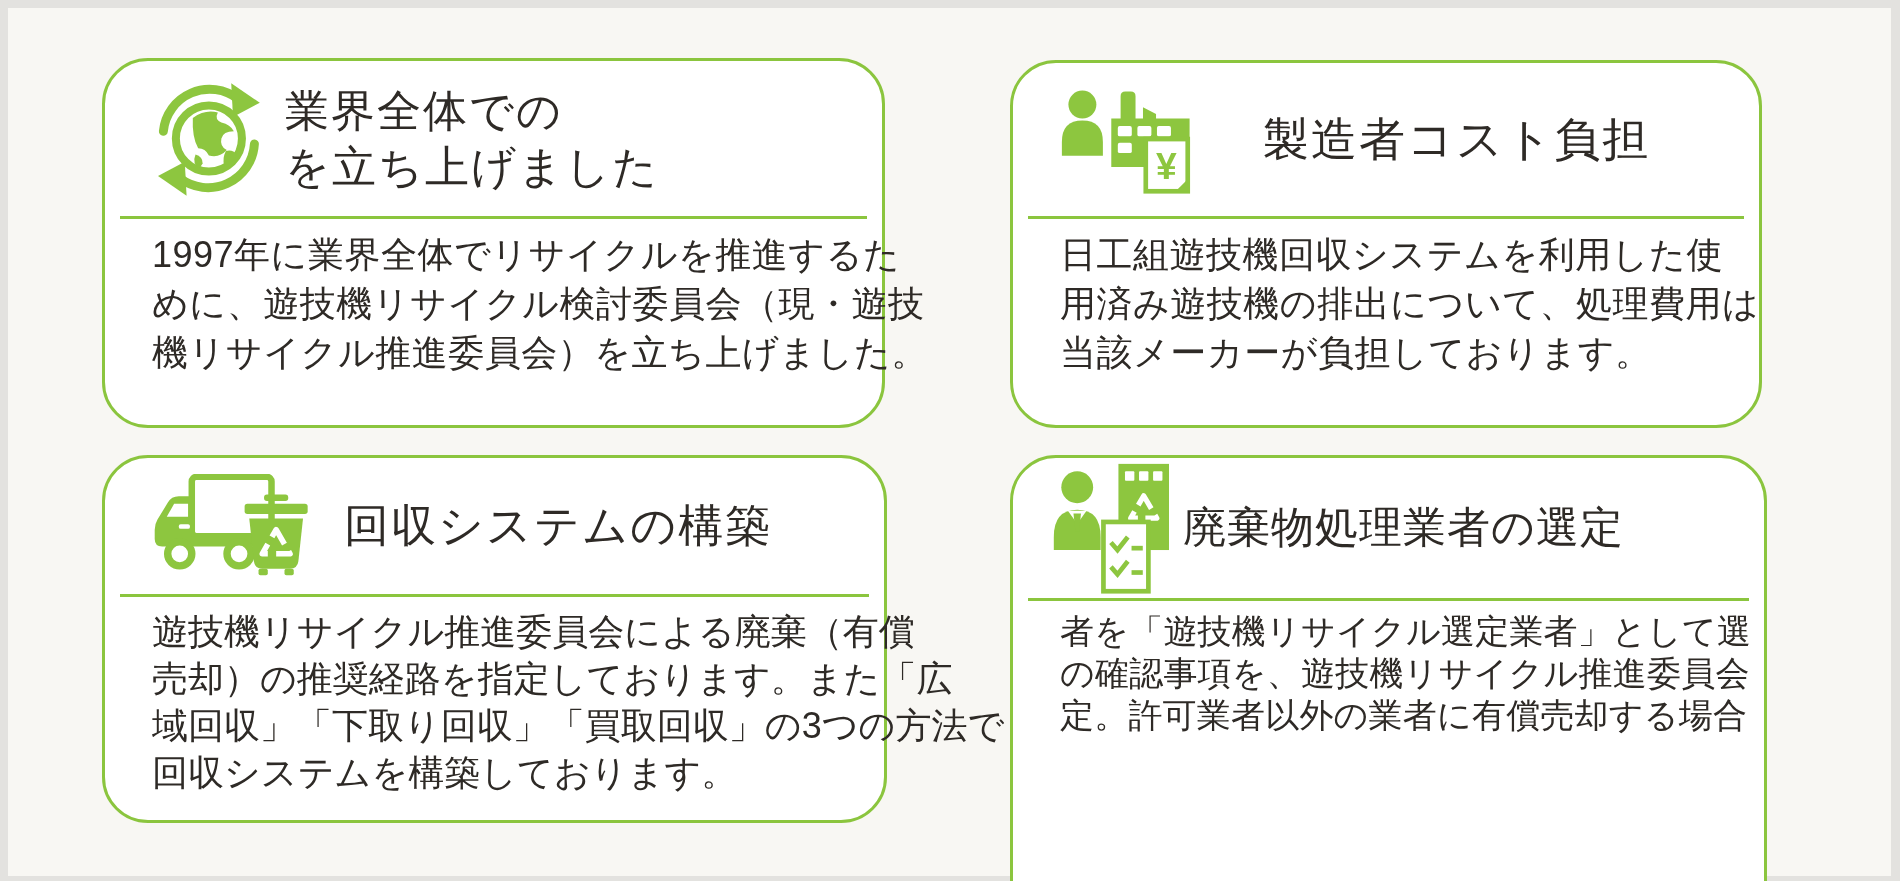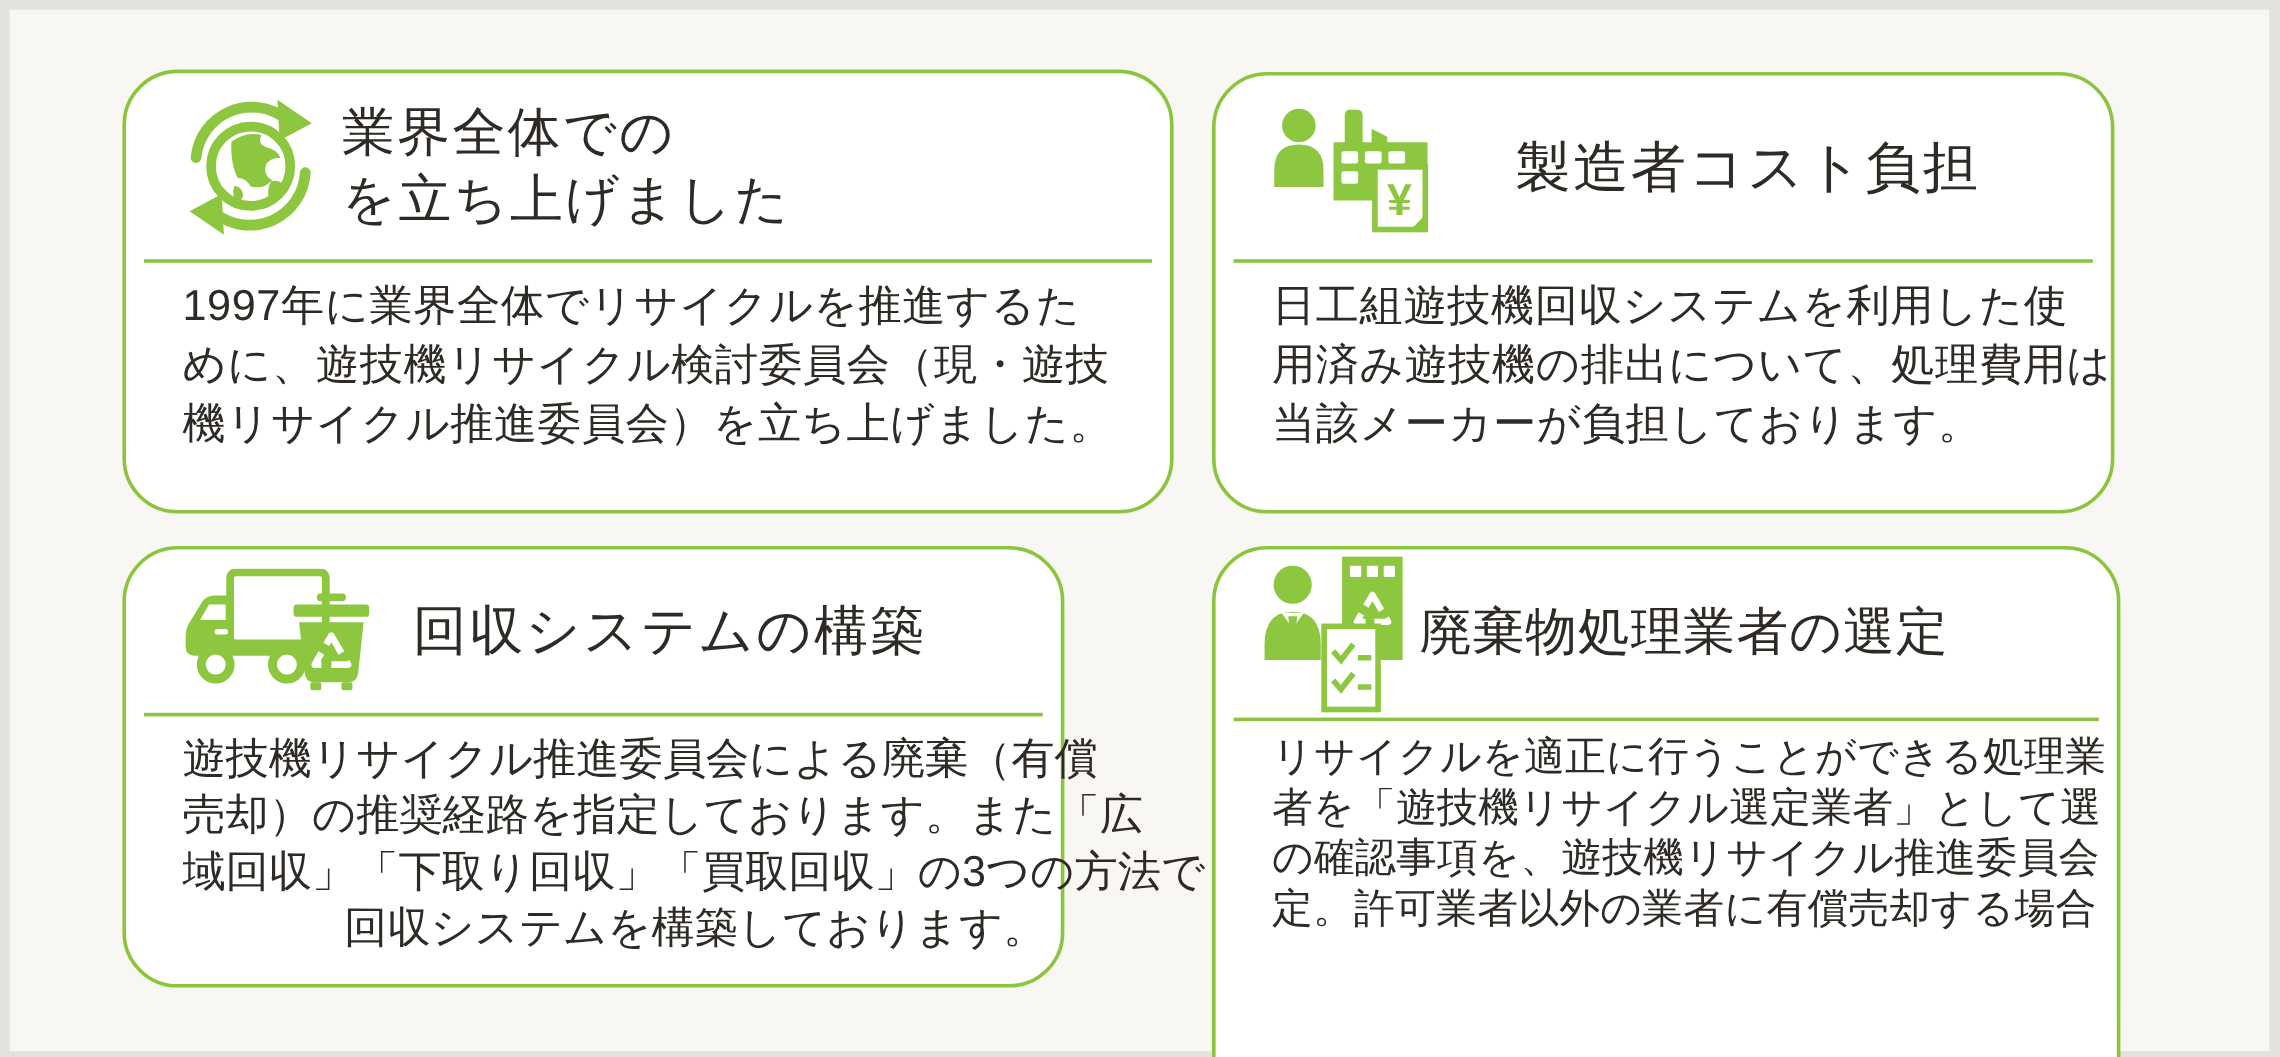--- a/index.html
+++ b/index.html
@@ -13,23 +13,23 @@
     position:absolute;left:8px;top:8px;right:9px;bottom:5px;
     background:#f8f7f3;
   }
   .card{
     position:absolute;box-sizing:border-box;
     background:#ffffff;
     border:3px solid #8bc53e;
     border-radius:46px;
     color:#2e2a26;
   }
-  #card1{left:94px;top:50px;width:876px;height:370px;}
+  #card1{left:94px;top:50px;width:783px;height:370px;}
   #card2{left:1002px;top:52px;width:752px;height:368px;}
-  #card3{left:94px;top:447px;width:785px;height:368px;text-align:right;}
+  #card3{left:94px;top:447px;width:785px;height:368px;}
   #card4{left:1002px;top:447px;width:757px;height:472px;}
 
   .header{display:flex;align-items:center;}
   #card1 .header{height:155px;padding-left:44px;gap:18px;}
   #card2 .header{height:153px;padding-left:46px;gap:24px;}
   #card3 .header{height:136px;padding-left:46px;gap:28px;}
   #card4 .header{height:140px;padding-left:38px;gap:14px;}
 
   .icon{flex:none;display:block;}
 
@@ -161,20 +161,19 @@
           <path d="M64 86 l7 8 l11 -14"></path>
           <path d="M64 112 l7 8 l11 -14"></path>
           <path d="M86 92 h12"></path>
           <path d="M86 118 h12"></path>
         </g>
       </svg>
       <h2 class="title">廃棄物処理業者の選定</h2>
     </div>
     <div class="divider"></div>
     <div class="body">
-      <div>リサイクルを適正に行うことができる処理業</div>
       <div>者を「遊技機リサイクル選定業者」として選</div>
       <div>の確認事項を、遊技機リサイクル推進委員会</div>
       <div>定。許可業者以外の業者に有償売却する場合</div>
     </div>
   </section>
 
 </div>
 
 </body></html>

